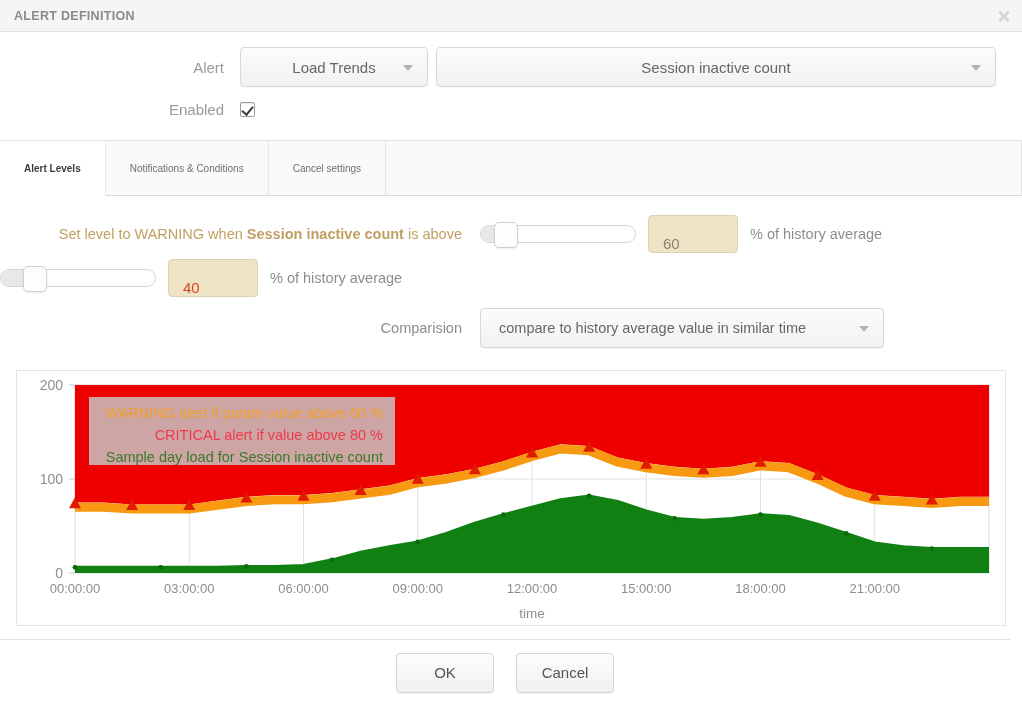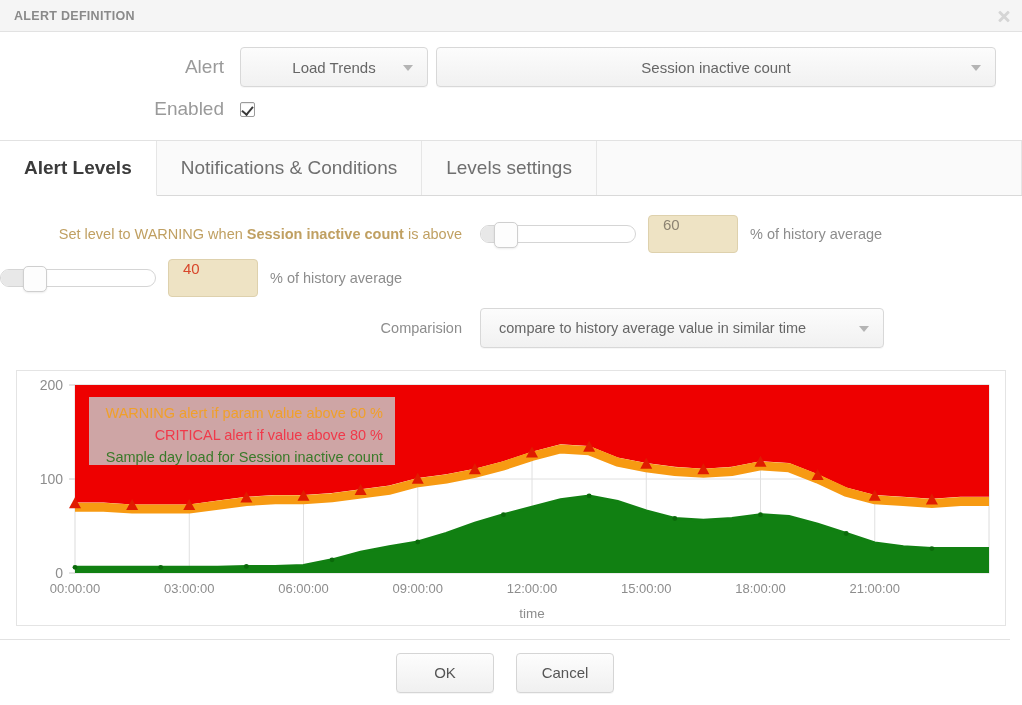--- a/index.html
+++ b/index.html
@@ -39,21 +39,21 @@
     background:#9b9b9b; border-radius:1px;
   }
   .close-icon::before{ transform:rotate(45deg); }
   .close-icon::after { transform:rotate(-45deg); }
 
   
   .topform{ padding:14px 0 10px 0; }
   .frow{ display:flex; align-items:center; height:42px; }
   .flabel{
     width:240px; text-align:right; padding-right:16px;
-    font-size:19px; color:#9a9a9a;
+    font-size:15px; color:#9a9a9a;
   }
   .ctrl-area{ display:flex; align-items:center; gap:8px; }
 
   .sel{
     position:relative;
     height:40px;
     border:1px solid #d8d8d8;
     border-radius:4px;
     background:linear-gradient(#fcfcfc,#f1f1f1);
     display:flex; align-items:center; justify-content:center;
@@ -94,21 +94,21 @@
     display:flex;
     height:56px;
     border-top:1px solid #e2e2e2;
     border-bottom:1px solid #d9d9d9;
     background:#fafafa;
     align-items:stretch;
   }
   .tab{
     display:flex; align-items:center;
     padding:0 24px;
-    font-size:19px;
+    font-size:10px;
     color:#6f6f6f;
     border-right:1px solid #e6e6e6;
     cursor:pointer;
     background:#fafafa;
   }
   .tab.active{
     background:#ffffff;
     color:#3b3b3b;
     font-weight:bold;
     border-bottom:1px solid #ffffff;
@@ -147,21 +147,21 @@
     border:1px solid #cfcfcf;
     border-radius:5px;
     box-shadow:0 1px 2px rgba(0,0,0,.08);
   }
   .numbox{
     width:90px; height:38px;
     margin-left:12px;
     background:#eee3c4;
     border:1px solid #ded1ad;
     border-radius:4px;
-    display:flex; align-items:flex-start;
+    display:flex; align-items:flex-end;
     padding-left:14px;
     font-size:15px;
     cursor:text;
   }
   .numbox.warn{ color:#8c8372; }
   .numbox.crit{ color:#d8472b; }
   .unit{
     margin-left:12px;
     font-size:14.5px; color:#8d8d8d;
   }
@@ -242,21 +242,21 @@
 </div>
 
 <div class="tabbar">
   <div class="tab active">
     <span>Alert Levels</span>
   </div>
   <div class="tab">
     <span>Notifications &amp; Conditions</span>
   </div>
   <div class="tab">
-    <span>Levels settings</span>
+    <span>Cancel settings</span>
   </div>
   <div class="tab tabfill"></div>
 </div>
 
 <div class="levels">
 
   <div class="lrow">
     <div class="ltext warn">
       <span>Set level to WARNING when </span><b>Session inactive count</b><span> is above</span>
     </div>

